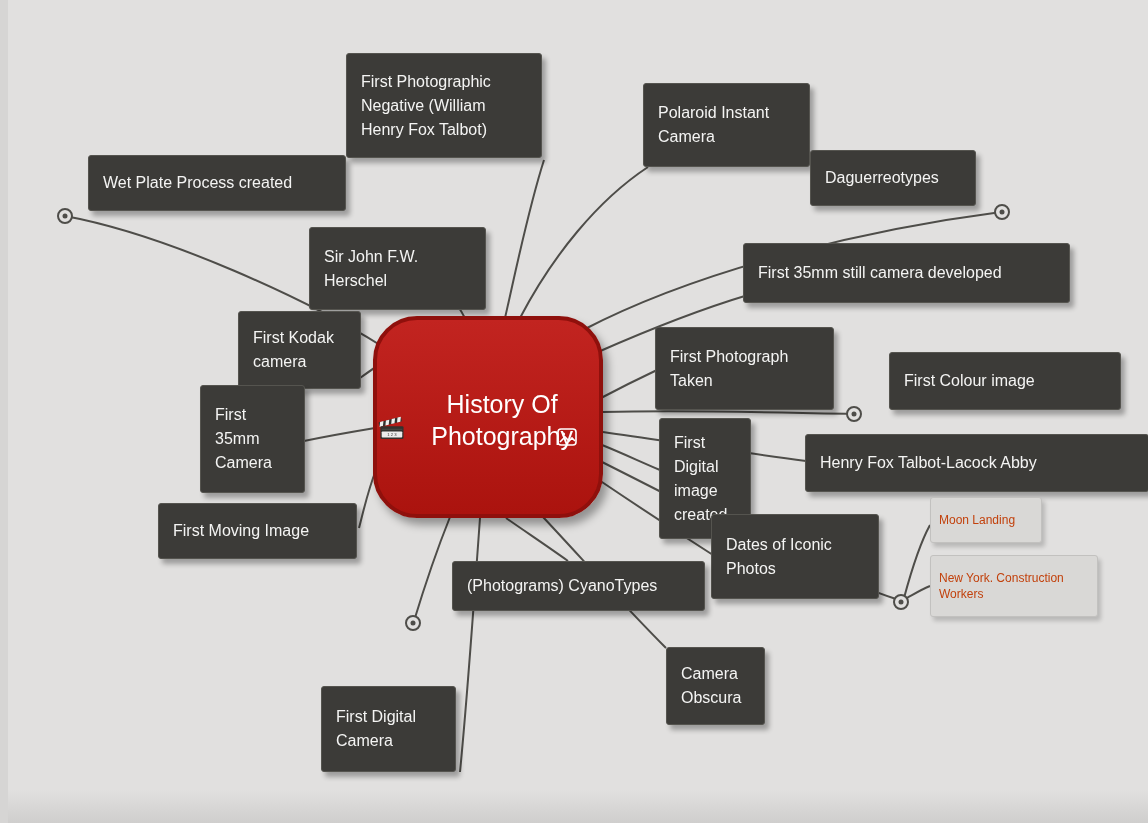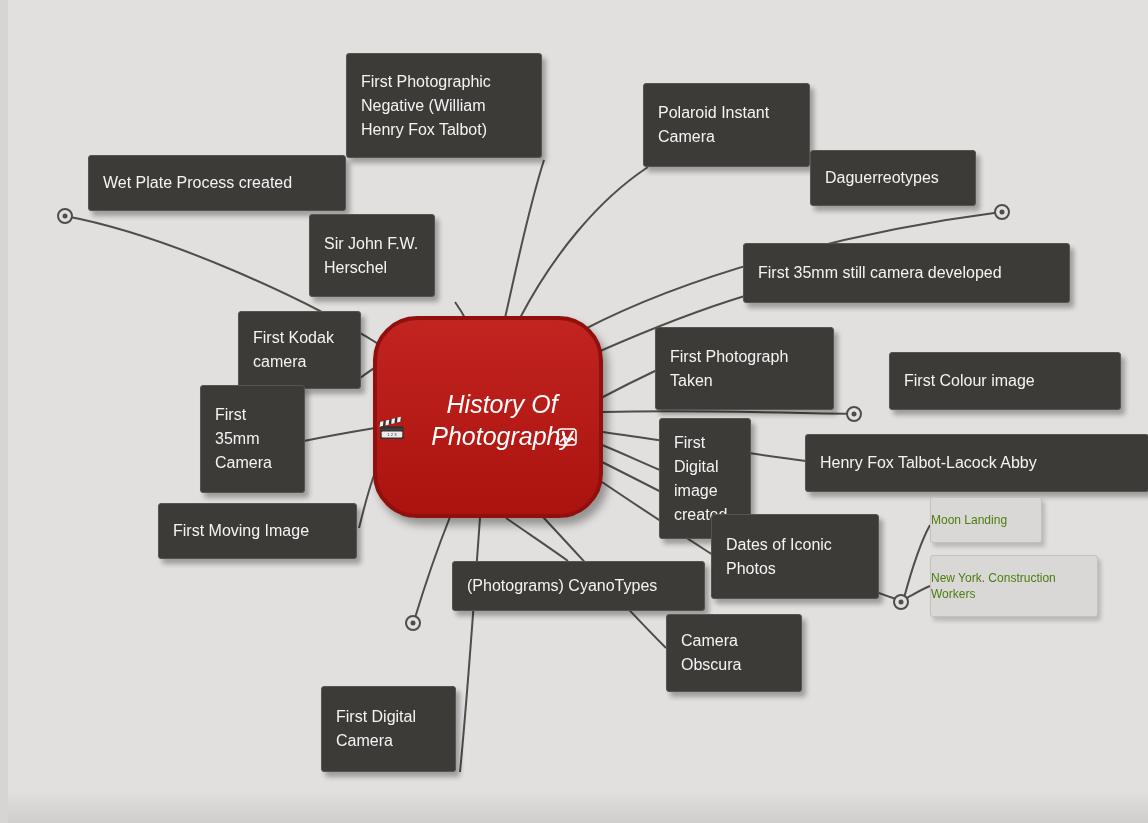--- a/index.html
+++ b/index.html
@@ -34,25 +34,25 @@
     display:flex;
     align-items:center;
     padding:10px 14px;
     font-size:16px;
     line-height:1.5;
     overflow:hidden;
     cursor:pointer;
   }
   .node.light{
     background:#d9d8d6;
-    color:#4d7c0f;
+    color:#c2410c;
     border:1px solid #c2c1bf;
     font-size:12px;
     line-height:1.35;
-    padding:8px 0;
+    padding:8px 8px;
     box-shadow:3px 4px 4px rgba(0,0,0,0.18);
   }
   .root-node{
     position:absolute;
     box-sizing:border-box;
     background:linear-gradient(#c22420,#ab130e);
     border:4px solid #8f100c;
     border-radius:44px;
     box-shadow:5px 7px 8px rgba(0,0,0,0.35);
     display:flex;
@@ -66,21 +66,20 @@
   .root-title{
     position:relative;
     width:100%;
     text-align:center;
     color:#ffffff;
     font-size:25px;
     line-height:1.3;
     margin-top:6px;
     padding:0 26px;
     box-sizing:border-box;
-    font-style:italic;
   }
   .root-title .img-ic{
     position:absolute;
     right:22px;
     bottom:7px;
   }
 </style>
 </head>
 <body>
 
@@ -141,21 +140,21 @@
     </div>
 
   <div class="node" style="left:635px;top:83px;width:167px;height:84px">
       <span>Polaroid Instant Camera</span>
     </div>
 
   <div class="node" style="left:802px;top:150px;width:166px;height:56px">
       <span>Daguerreotypes</span>
     </div>
 
-  <div class="node" style="left:301px;top:214px;width:126px;height:83px">
+  <div class="node" style="left:301px;top:227px;width:177px;height:83px">
       <span>Sir John F.W. Herschel</span>
     </div>
 
   <div class="node" style="left:735px;top:243px;width:327px;height:60px">
       <span>First 35mm still camera developed</span>
     </div>
 
   <div class="node" style="left:230px;top:311px;width:123px;height:78px">
       <span>First Kodak camera</span>
     </div>
@@ -194,21 +193,21 @@
 
   <div class="node light" style="left:922px;top:555px;width:168px;height:62px">
       <span>New York. Construction Workers</span>
     </div>
 
   <div class="node" style="left:444px;top:561px;width:253px;height:50px">
       <span>(Photograms) CyanoTypes</span>
     </div>
 
 
-  <div class="node" style="left:658px;top:614px;width:136px;height:78px">
+  <div class="node" style="left:658px;top:647px;width:99px;height:78px">
       <span>Camera Obscura</span>
     </div>
 
   <div class="node" style="left:313px;top:686px;width:135px;height:86px">
       <span>First Digital Camera</span>
     </div>
 
   <div class="root-node" style="left:365px;top:316px;width:230px;height:202px">
     <svg class="clapper" width="66" height="62" viewBox="0 0 66 62">
       <g transform="rotate(-14 8 28)">

